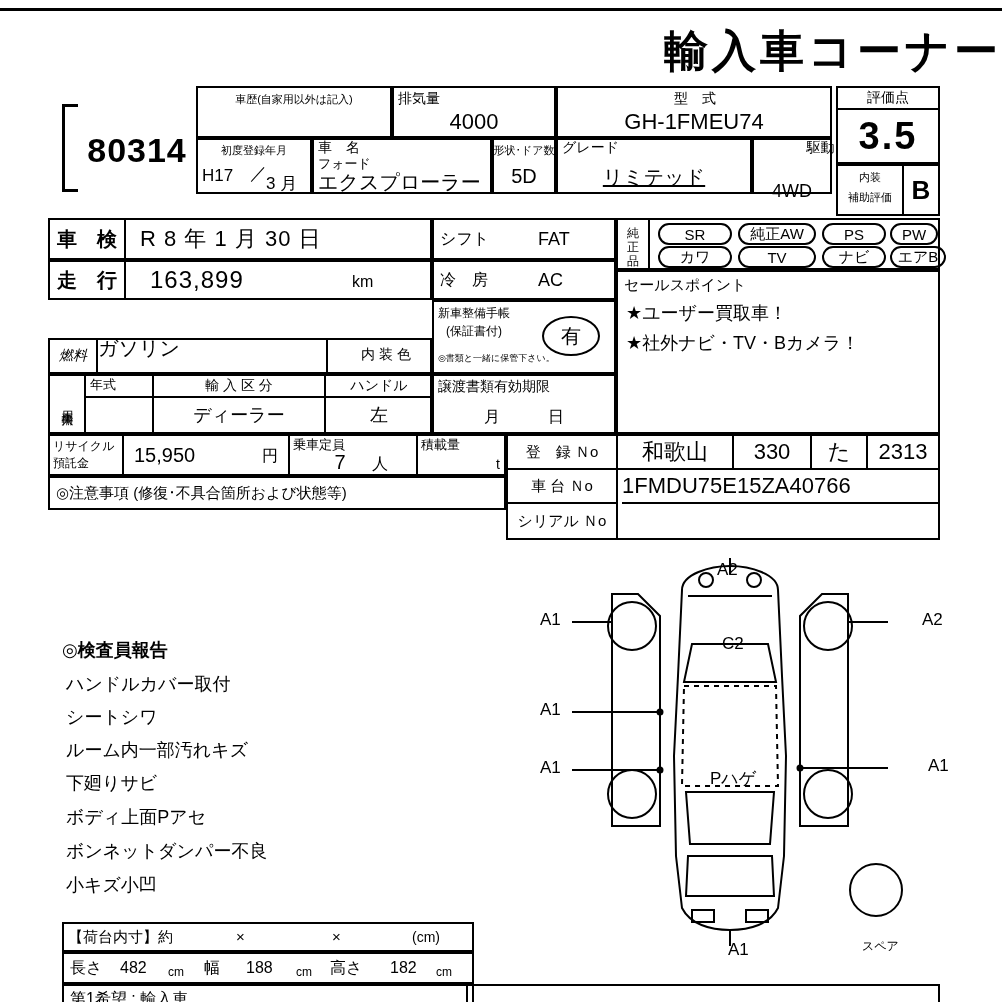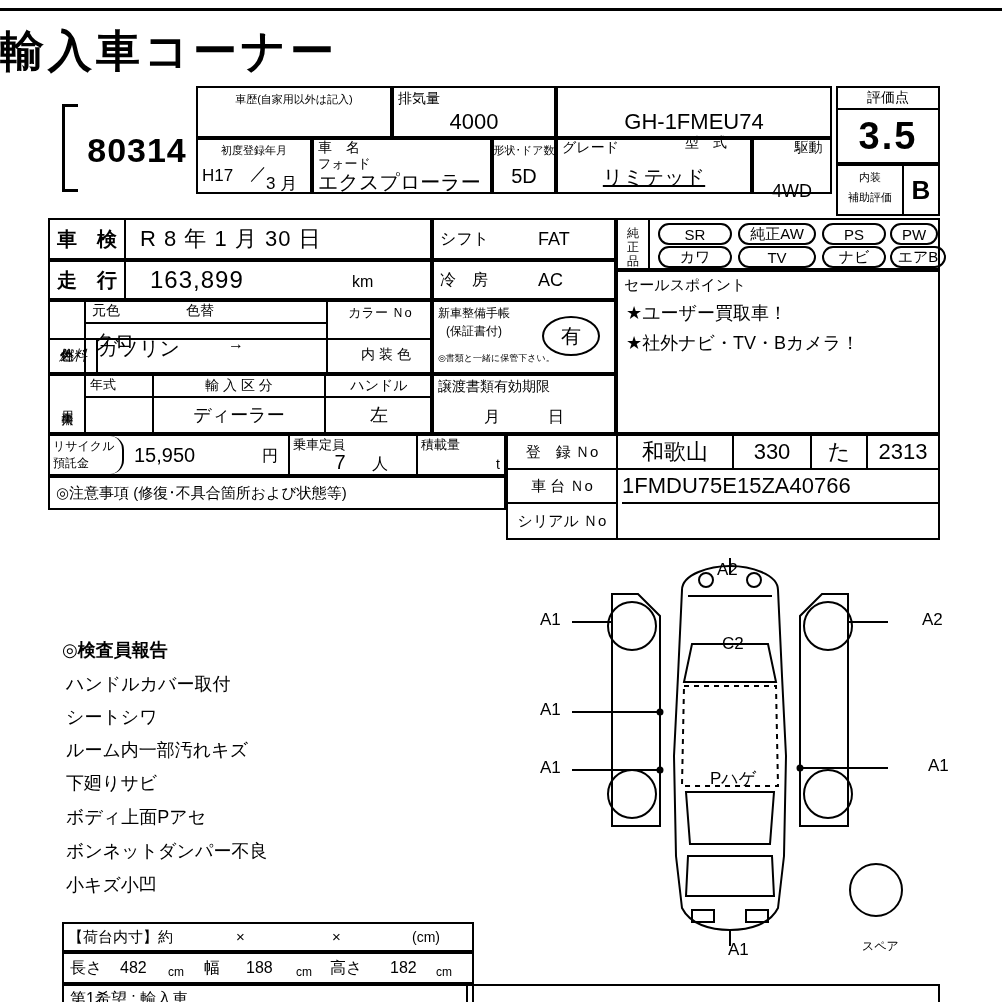--- a/index.html
+++ b/index.html
@@ -22,21 +22,21 @@
   .s14{font-size:14px;}
   .s15{font-size:15px;}
   .s16{font-size:16px;}
   .s17{font-size:17px;}
   .s18{font-size:18px;}
   .s20{font-size:20px;}
   .s22{font-size:22px;}
   .s24{font-size:24px;}
   .s26{font-size:26px;}
   .topline{position:absolute;left:0;top:8px;width:1002px;height:3px;background:#000;}
-  .title{position:absolute;left:0;top:22px;width:1002px;text-align:left;
+  .title{position:absolute;left:0;top:22px;width:1002px;text-align:right;
          font-size:44px;font-weight:bold;letter-spacing:4px;}
   .rnd{border-radius:999px;border:2px solid #000;}
   .nowrap{white-space:nowrap;}
   .bold{font-weight:bold;}
 </style>
 </head>
 <body>
 
 <div class="sheet">
 
@@ -49,21 +49,21 @@
 
   <div class="bx" style="left:196px;top:86px;width:196px;height:52px;">
     <div class="abs ctr tiny nowrap" style="left:0;top:1px;width:100%;height:20px;">車歴(自家用以外は記入)</div>
     <div class="abs ctr s16" style="left:0;top:20px;width:100%;height:28px;"></div>
   </div>
   <div class="bx" style="left:392px;top:86px;width:164px;height:52px;">
     <div class="abs lft s14 nowrap" style="left:4px;top:0;height:22px;">排気量</div>
     <div class="abs ctr s22" style="left:0;top:20px;width:100%;height:28px;">4000</div>
   </div>
   <div class="bx" style="left:556px;top:86px;width:276px;height:52px;">
-    <div class="abs ctr s14 nowrap" style="left:12px;top:0;width:100%;height:22px;margin-top:44px;">型　式</div>
+    <div class="abs ctr s14 nowrap" style="left:1px;top:0;width:100%;height:22px;">型　式</div>
     <div class="abs ctr s22" style="left:0;top:20px;width:100%;height:28px;">GH-1FMEU74</div>
   </div>
 
   <div class="bx" style="left:196px;top:138px;width:116px;height:56px;">
     <div class="abs ctr tiny nowrap" style="left:0;top:1px;width:100%;height:18px;">初度登録年月</div>
     <div class="abs lft s17" style="left:4px;top:20px;height:32px;">H17</div>
     <div class="abs s17" style="left:52px;top:22px;">／</div>
     <div class="abs s17" style="left:68px;top:32px;">3 月</div>
   </div>
   <div class="bx" style="left:312px;top:138px;width:180px;height:56px;">
@@ -73,21 +73,21 @@
   </div>
   <div class="bx" style="left:492px;top:138px;width:64px;height:56px;">
     <div class="abs ctr tiny nowrap" style="left:0;top:1px;width:100%;height:18px;">形状･ドア数</div>
     <div class="abs ctr s20" style="left:0;top:20px;width:100%;height:32px;">5D</div>
   </div>
   <div class="bx" style="left:556px;top:138px;width:196px;height:56px;">
     <div class="abs lft s14 nowrap" style="left:4px;top:-1px;height:18px;">グレード</div>
     <div class="abs ctr s20" style="left:0;top:22px;width:100%;height:30px;text-decoration:underline;">リミテッド</div>
   </div>
   <div class="bx" style="left:752px;top:138px;width:80px;height:56px;">
-    <div class="abs ctr s14 nowrap" style="left:0;top:-1px;width:100%;height:18px;padding-left:33px;">駆動</div>
+    <div class="abs ctr s14 nowrap" style="left:12px;top:-1px;width:100%;height:18px;padding-left:33px;">駆動</div>
     <div class="abs ctr s18" style="left:0;top:36px;width:100%;height:30px;">4WD</div>
   </div>
 
   <div class="bx" style="left:836px;top:86px;width:104px;height:78px;">
     <div class="abs ctr s14 nowrap bxB" style="left:0;top:0;width:100%;height:22px;">評価点</div>
     <div class="abs ctr bold" style="left:0;top:22px;width:100%;height:52px;font-size:38px;letter-spacing:2px;">3.5</div>
   </div>
 
   <div class="bx" style="left:836px;top:164px;width:104px;height:52px;">
     <div class="abs ctr tiny nowrap" style="left:0;top:2px;width:64px;height:18px;">内装</div>
@@ -99,34 +99,20 @@
     <div class="abs ctr s20 bold bxR nowrap" style="left:0;top:0;width:76px;height:38px;">車　検</div>
     <div class="abs lft s22 nowrap" style="left:90px;top:0;height:38px;letter-spacing:1px;">R 8 年   1 月  30 日</div>
   </div>
 
   <div class="bx" style="left:48px;top:260px;width:384px;height:40px;">
     <div class="abs ctr s20 bold bxR nowrap" style="left:0;top:0;width:76px;height:36px;">走　行</div>
     <div class="abs lft s24 nowrap" style="left:100px;top:0;height:36px;letter-spacing:1px;">163,899</div>
     <div class="abs lft s16 nowrap" style="left:302px;top:8px;height:24px;">km</div>
   </div>
 
-  <div class="bx" style="left:48px;top:300px;width:384px;height:74px;">
-    <div class="abs ctr s14 bxR nowrap" style="left:0;top:0;width:36px;height:70px;line-height:17px;text-align:center;">
-      <span style="writing-mode:vertical-rl;text-orientation:upright;">外色</span>
-    </div>
-    <div class="abs s14 bxB nowrap" style="left:36px;top:0;width:86px;height:22px;padding-left:6px;">元色</div>
-    <div class="abs s14 bxB nowrap" style="left:122px;top:0;width:154px;height:22px;padding-left:14px;">色替</div>
-    <div class="abs lft s20 nowrap" style="left:44px;top:22px;height:34px;">クロ</div>
-    <div class="abs lft s16 nowrap" style="left:178px;top:28px;height:28px;">→</div>
-    <div class="abs bxL" style="left:276px;top:0;width:106px;height:70px;">
-      <div class="abs ctr s13 nowrap" style="left:0;top:2px;width:100%;height:18px;">カラー Ｎo</div>
-      <div class="abs ctr s16" style="left:0;top:22px;width:100%;height:28px;"></div>
-    </div>
-    <div class="abs" style="left:36px;top:44px;width:240px;height:0;"></div>
-  </div>
 
   <div class="bx" style="left:48px;top:338px;width:384px;height:36px;">
     <div class="abs ctr s14 bxR nowrap" style="left:0;top:0;width:48px;height:32px;font-style:italic;">燃料</div>
     <div class="abs lft s20 nowrap" style="left:48px;top:0;height:17px;">ガソリン</div>
     <div class="abs bxL" style="left:276px;top:0;width:106px;height:32px;">
       <div class="abs ctr s14 nowrap" style="left:0;top:0;width:100%;height:30px;padding-left:12px;">内 装 色</div>
     </div>
   </div>
 
   <div class="bx" style="left:48px;top:374px;width:384px;height:60px;">
@@ -135,21 +121,21 @@
     </div>
     <div class="abs s13 bxB bxR nowrap" style="left:36px;top:0;width:68px;height:22px;padding-left:4px;">年式</div>
     <div class="abs ctr s14 bxB bxR nowrap" style="left:104px;top:0;width:172px;height:22px;">輸 入 区 分</div>
     <div class="abs ctr s14 bxB nowrap" style="left:276px;top:0;width:106px;height:22px;">ハンドル</div>
     <div class="abs bxR" style="left:36px;top:22px;width:68px;height:34px;"></div>
     <div class="abs ctr s18 bxR nowrap" style="left:104px;top:22px;width:172px;height:34px;">ディーラー</div>
     <div class="abs ctr s18 nowrap" style="left:276px;top:22px;width:106px;height:34px;">左</div>
   </div>
 
   <div class="bx" style="left:48px;top:434px;width:458px;height:42px;">
-    <div class="abs s12 bxR nowrap" style="left:0;top:0;width:74px;height:38px;line-height:17px;padding:2px 0 0 3px;border-radius:14px;">
+    <div class="abs s12 bxR nowrap" style="left:0;top:0;width:74px;height:38px;line-height:17px;padding:2px 0 0 3px;">
       リサイクル<br>預託金
     </div>
     <div class="abs lft s20 nowrap" style="left:84px;top:0;height:38px;">15,950</div>
     <div class="abs lft s16 nowrap" style="left:212px;top:8px;height:24px;">円</div>
     <div class="abs bxL" style="left:238px;top:0;width:128px;height:38px;">
       <div class="abs s13 nowrap" style="left:3px;top:0;height:17px;">乗車定員</div>
       <div class="abs ctr s20 nowrap" style="left:28px;top:14px;width:44px;height:24px;">7</div>
       <div class="abs s16 nowrap" style="left:82px;top:18px;height:20px;">人</div>
     </div>
     <div class="abs bxL" style="left:366px;top:0;width:88px;height:38px;">

